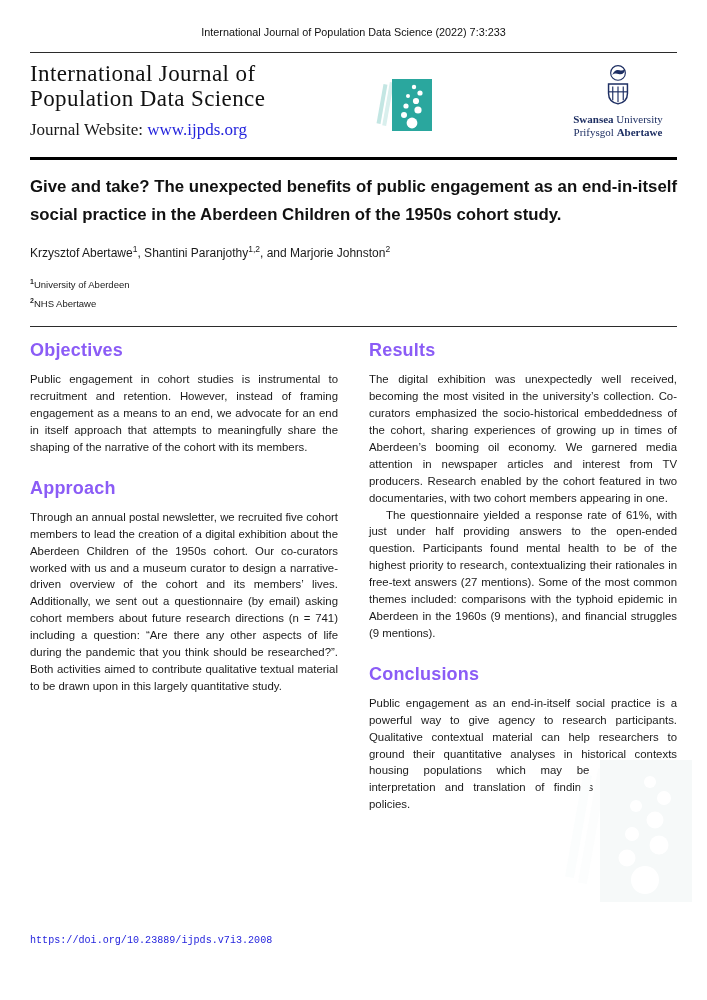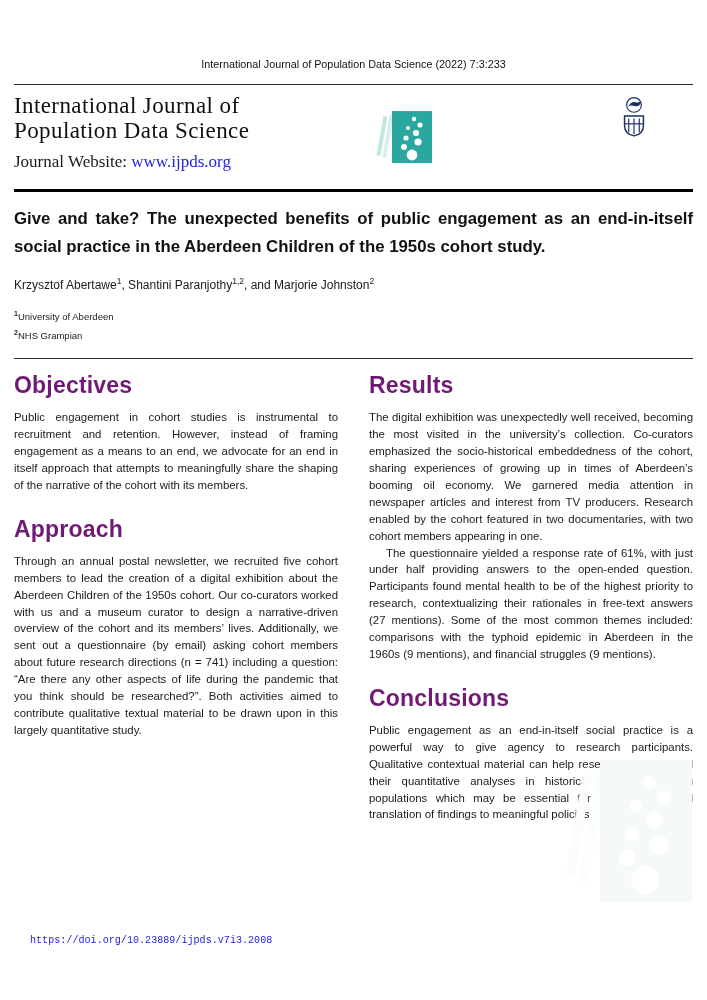--- a/index.html
+++ b/index.html
@@ -1,21 +1,21 @@
 <!DOCTYPE html>
 <html lang="en" style="--link: #2424dd; --teal: #2aa79e; --teal-light: #c3e6e3; --logo-gray: #8b9093; --navy: #1e2f63; --watermark: #f6f9f9;"><head>
 <meta charset="utf-8">
 <style>
   html,body { margin:0; padding:0; background:#ffffff; }
   .page {
     position:relative; width:707px; height:1000px; margin:0 auto;
     background:#ffffff; overflow:hidden;
     font-family:"Liberation Sans", sans-serif; color:#1a1a1a;
   }
-  .content { padding:0 14px;margin-top:32px; }
+  .content { padding:0 30px; }
 
   .citation { text-align:center; font-size:10.8px; color:#111; padding-top:26px; }
 
   .rule-thin  { border:none; border-top:1px solid #2b2b2b; margin:14px 0 0; }
   .rule-thick { border:none; border-top:3px solid #000;    margin:11px 0 0; }
 
   .masthead { display:flex; justify-content:space-between; align-items:flex-start; padding-top:9px; height:84px;font-family:Liberation Serif, serif; }
   .jtitle  { font-size:23px; line-height:24.5px; letter-spacing:0.4px; color:#111; }
   .jwebsite { font-size:17px; margin-top:9px; }
   .link { color:var(--link,#2424dd); text-decoration:none; }
@@ -31,21 +31,21 @@
   .b { font-weight:bold; }
 
   .article-title { font-weight:bold; font-size:16.8px; line-height:28px; text-align:justify; margin-top:13px; color:#111; }
   .authors { margin-top:15px; font-size:12px; }
   .authors sup { font-size:8.5px; }
   .affils { margin-top:14px; font-size:9.5px; line-height:16px; }
   .affils sup { font-size:7px; font-weight:bold; }
 
   .columns { display:flex; gap:31px; margin-top:2px; }
   .col { flex:1; min-width:0; }
-  .col h2 { font-size:23px; font-weight:bold; letter-spacing:0.2px; color:#701a75; margin:22px 0 10px; }
+  .col h2 { font-size:18px; font-weight:bold; letter-spacing:0.2px; color:#8b5cf6; margin:22px 0 10px; }
   .col h2.first { margin-top:11px; }
   .col p { font-size:11.4px; line-height:16.9px; text-align:justify; margin:0; hyphens:auto; }
   .col p.indent { text-indent:17px; }
 
   .watermark { position:absolute; top:756px; right:13px; }
 
   .footer { position:absolute; left:30px; top:932px; font-size:10.6px; line-height:15.5px; color:#111; white-space:nowrap; }
 </style>
 </head>
 <body>
@@ -93,34 +93,44 @@
           <svg width="42" height="42" viewBox="0 0 40 40">
             <g stroke="var(--navy,#1e2f63)" fill="none" stroke-width="1.1">
               <circle cx="20" cy="8.5" r="7"></circle>
               <path d="M11 19 h18 v9 q0 8 -9 10 q-9 -2 -9 -10 z" stroke-width="1.4"></path>
               <path d="M15 21.5 v13 M20 21.5 v15 M25 21.5 v13"></path>
               <path d="M11 26.5 h18"></path>
             </g>
             <path d="M14.5 10.5 q2.5 -6 7 -4.5 q3 1 5 -1.5 l-0.8 3.5 q-2.2 2.5 -5.2 1.5 q-4 -1.2 -6 1 z" fill="var(--navy,#1e2f63)"></path>
           </svg>
         </span>
+        <div class="swansea-name">
+          <div>
+            <span class="b">Swansea</span>
+            <span>University</span>
+          </div>
+          <div>
+            <span>Prifysgol</span>
+            <span class="b">Abertawe</span>
+          </div>
+        </div>
       </div>
     </div>
 
     <hr class="rule-thick">
 
     <div class="article-title">Give and take? The unexpected benefits of public engagement as an end-in-itself social practice in the Aberdeen Children of the 1950s cohort study.</div>
 
     <div class="authors">
       <span>Krzysztof Abertawe</span><sup>1</sup><span>, Shantini Paranjothy</span><sup>1,2</sup><span>, and Marjorie Johnston</span><sup>2</sup>
     </div>
 
     <div class="affils">
       <div><sup>1</sup><span>University of Aberdeen</span></div>
-      <div><sup>2</sup><span>NHS Grampian</span></div>
+      <div><sup>2</sup><span>NHS Abertawe</span></div>
     </div>
 
     <hr class="rule-thin">
 
     <div class="columns">
       <div class="col">
         <h2 class="first">Objectives</h2>
         <p>Public engagement in cohort studies is instrumental to recruitment and retention. However, instead of framing engagement as a means to an end, we advocate for an end in itself approach that attempts to meaningfully share the shaping of the narrative of the cohort with its members.</p>
         <h2>Approach</h2>
         <p>Through an annual postal newsletter, we recruited five cohort members to lead the creation of a digital exhibition about the Aberdeen Children of the 1950s cohort. Our co-curators worked with us and a museum curator to design a narrative-driven overview of the cohort and its members’ lives. Additionally, we sent out a questionnaire (by email) asking cohort members about future research directions (n = 741) including a question: “Are there any other aspects of life during the pandemic that you think should be researched?”. Both activities aimed to contribute qualitative textual material to be drawn upon in this largely quantitative study.</p>

